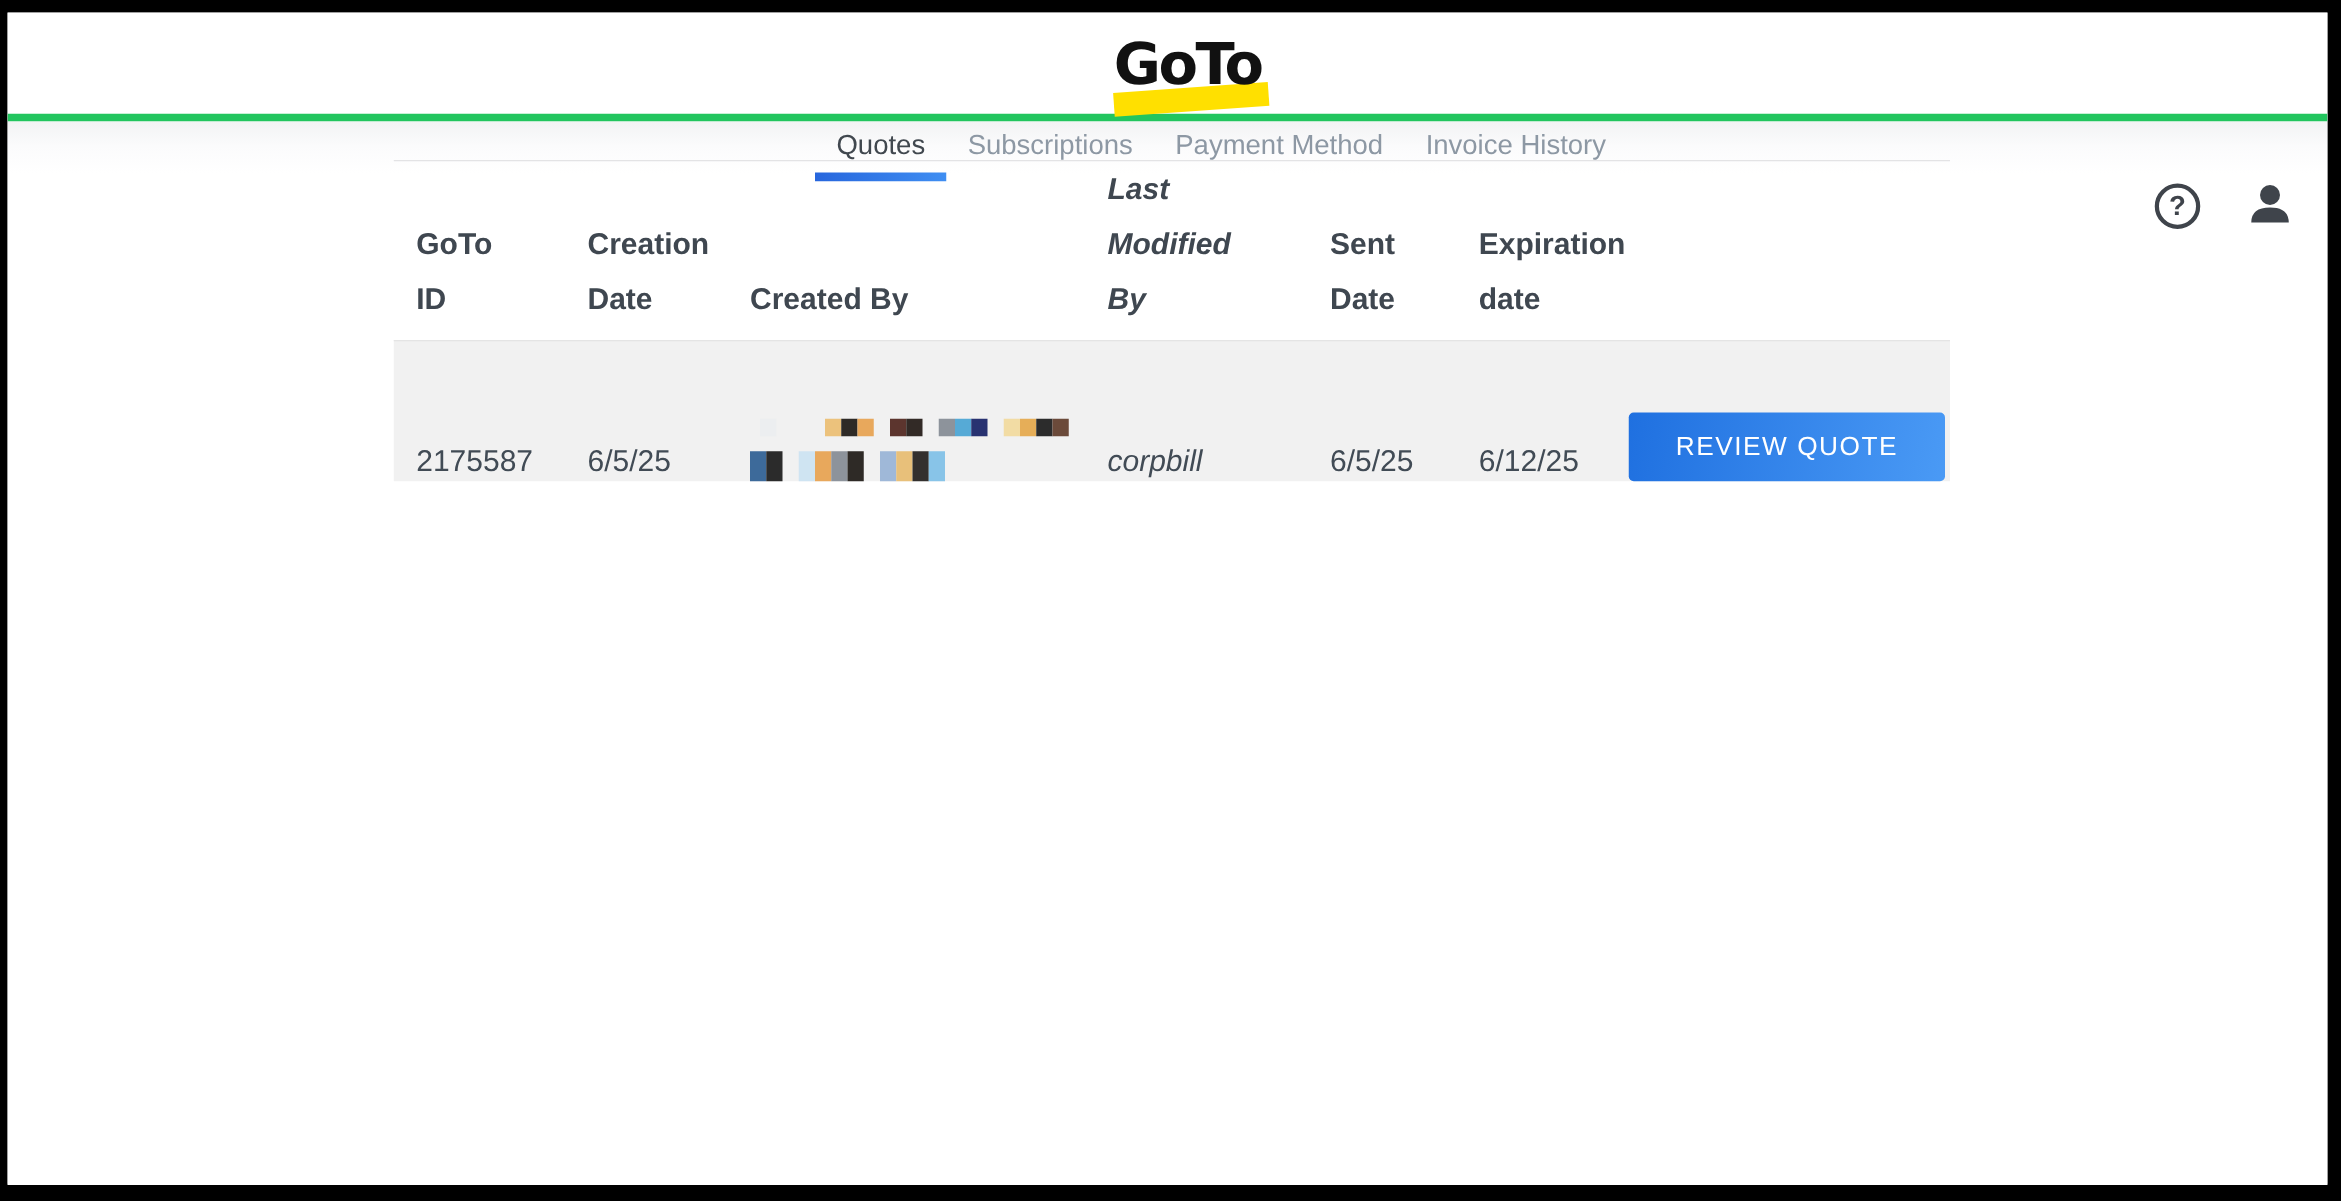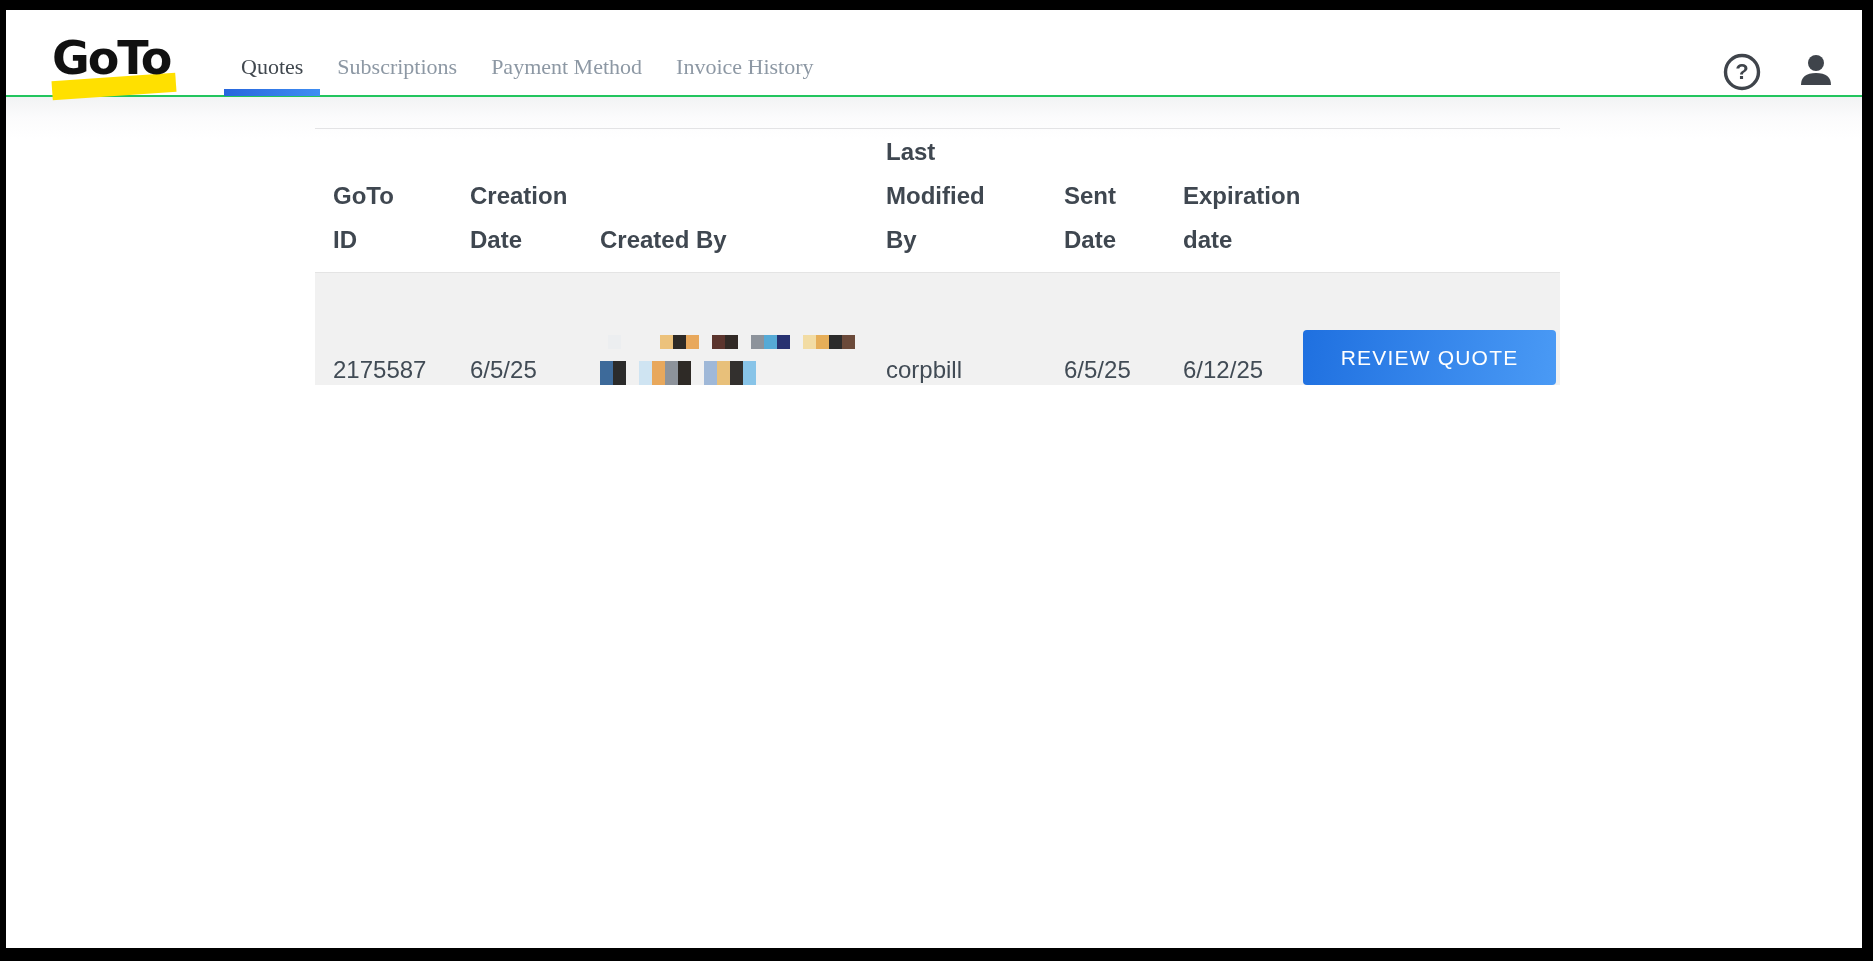--- a/index.html
+++ b/index.html
@@ -1,40 +1,40 @@
 <!DOCTYPE html>
 <html><head>
 <meta charset="utf-8">
 <style>
   * { box-sizing: border-box; margin: 0; padding: 0; }
   html, body { width: 1873px; height: 961px; overflow: hidden; }
   body { background: #000; font-family: "Liberation Sans", "DejaVu Sans", sans-serif; }
   .frame { position: absolute; left: 6px; top: 10px; right: 11px; bottom: 13px; background: #fff; overflow: hidden; }
 
   
-  .nav { position: relative; height: 87px; background: #fff; border-bottom: 2px solid #22c55e; display: flex; align-items: flex-end; padding-left: 46px; }
+  .nav { position: relative; height: 87px; background: #fff; border-bottom: 6px solid #22c55e; display: flex; align-items: center; padding-left: 46px; flex-direction: column; }
   .logo { position: relative; width: 132px; margin-top: 14px; height: 64px; flex: 0 0 auto; cursor: pointer; }
   .logo-text { position: relative; z-index: 2; font-size: 46px; font-weight: 800; letter-spacing: -2px; color: #111; font-family: "DejaVu Sans", sans-serif; }
   .logo-swoosh { position: absolute; z-index: 1; left: 0; top: 46px; width: 124px; height: 19px; background: #FFE000; transform: rotate(-4deg); }
   .tabs { display: flex; margin-left: 40px; align-items: stretch; }
-  .tab { position: relative; display: flex; align-items: center; padding: 15px 17px; font-size: 22px; color: #8d98a4; cursor: pointer; white-space: nowrap; font-family: Liberation Serif, serif; }
+  .tab { position: relative; display: flex; align-items: center; padding: 15px 17px; font-size: 22px; color: #8d98a4; cursor: pointer; white-space: nowrap; }
   .tab.active { color: #41484f; }
   .tab.active::after { content: ""; position: absolute; left: 0; right: 0; bottom: -1px; height: 7px; background: linear-gradient(90deg, #2766dd, #3f8ef2); }
   .nav-icons { margin-left: auto; display: flex; align-items: center; gap: 30px; padding-right: 24px; }
   .icon-btn { width: 44px; height: 44px; display: flex; align-items: center; justify-content: center; cursor: pointer; background: none; border: none; }
 
   
   .content { height: 850px; background: linear-gradient(180deg, #f2f3f4 0px, #fbfbfc 20px, #ffffff 42px); }
   .table { margin-left: 309px; width: 1245px; padding-top: 31px; }
   .thead { display: flex; align-items: flex-end; border-top: 1px solid #e3e3e5; min-height: 144px; padding: 0 0 10px 18px; font-weight: 700; font-size: 24px; line-height: 44px; color: #3f4750; }
   .trow { display: flex; align-items: flex-end; background: #f1f1f1; border-top: 1px solid #e4e4e4; height: 113px; padding: 24px 0 0 18px; font-size: 24px; line-height: 30px; color: #414b55; }
   .c1 { width: 85px;  margin-right: 52px; flex: 0 0 auto; }
   .c2 { width: 95px;  margin-right: 35px; flex: 0 0 auto; }
   .c3 { width: 255px; margin-right: 31px; flex: 0 0 auto; }
-  .c4 { width: 108px; margin-right: 28px; flex: 0 0 auto; }
+  .c4 { width: 108px; margin-right: 28px; flex: 0 0 auto; font-style: italic; }
   .c5 { width: 95px;  margin-right: 24px; flex: 0 0 auto; margin-left: 42px; }
   .c6 { width: 120px; flex: 0 0 auto; }
   .c7 { flex: 1 1 auto; display: flex; justify-content: flex-end; padding-right: 32px; }
 
   .review-btn { width: 253px; height: 55px; margin-top: -2px; border: none; border-radius: 4px; background: linear-gradient(100deg, #1f70e0, #4a9af5); color: #fff; font-size: 21px; letter-spacing: 1.2px; font-family: "Liberation Sans", sans-serif; cursor: pointer; }
 
   
   .mosaic-line { display: flex; }
   .mosaic-line.l1 { margin-left: 8px; margin-top: 10px; height: 14px; }
   .mosaic-line.l2 { margin-top: 12px; height: 24px; }

